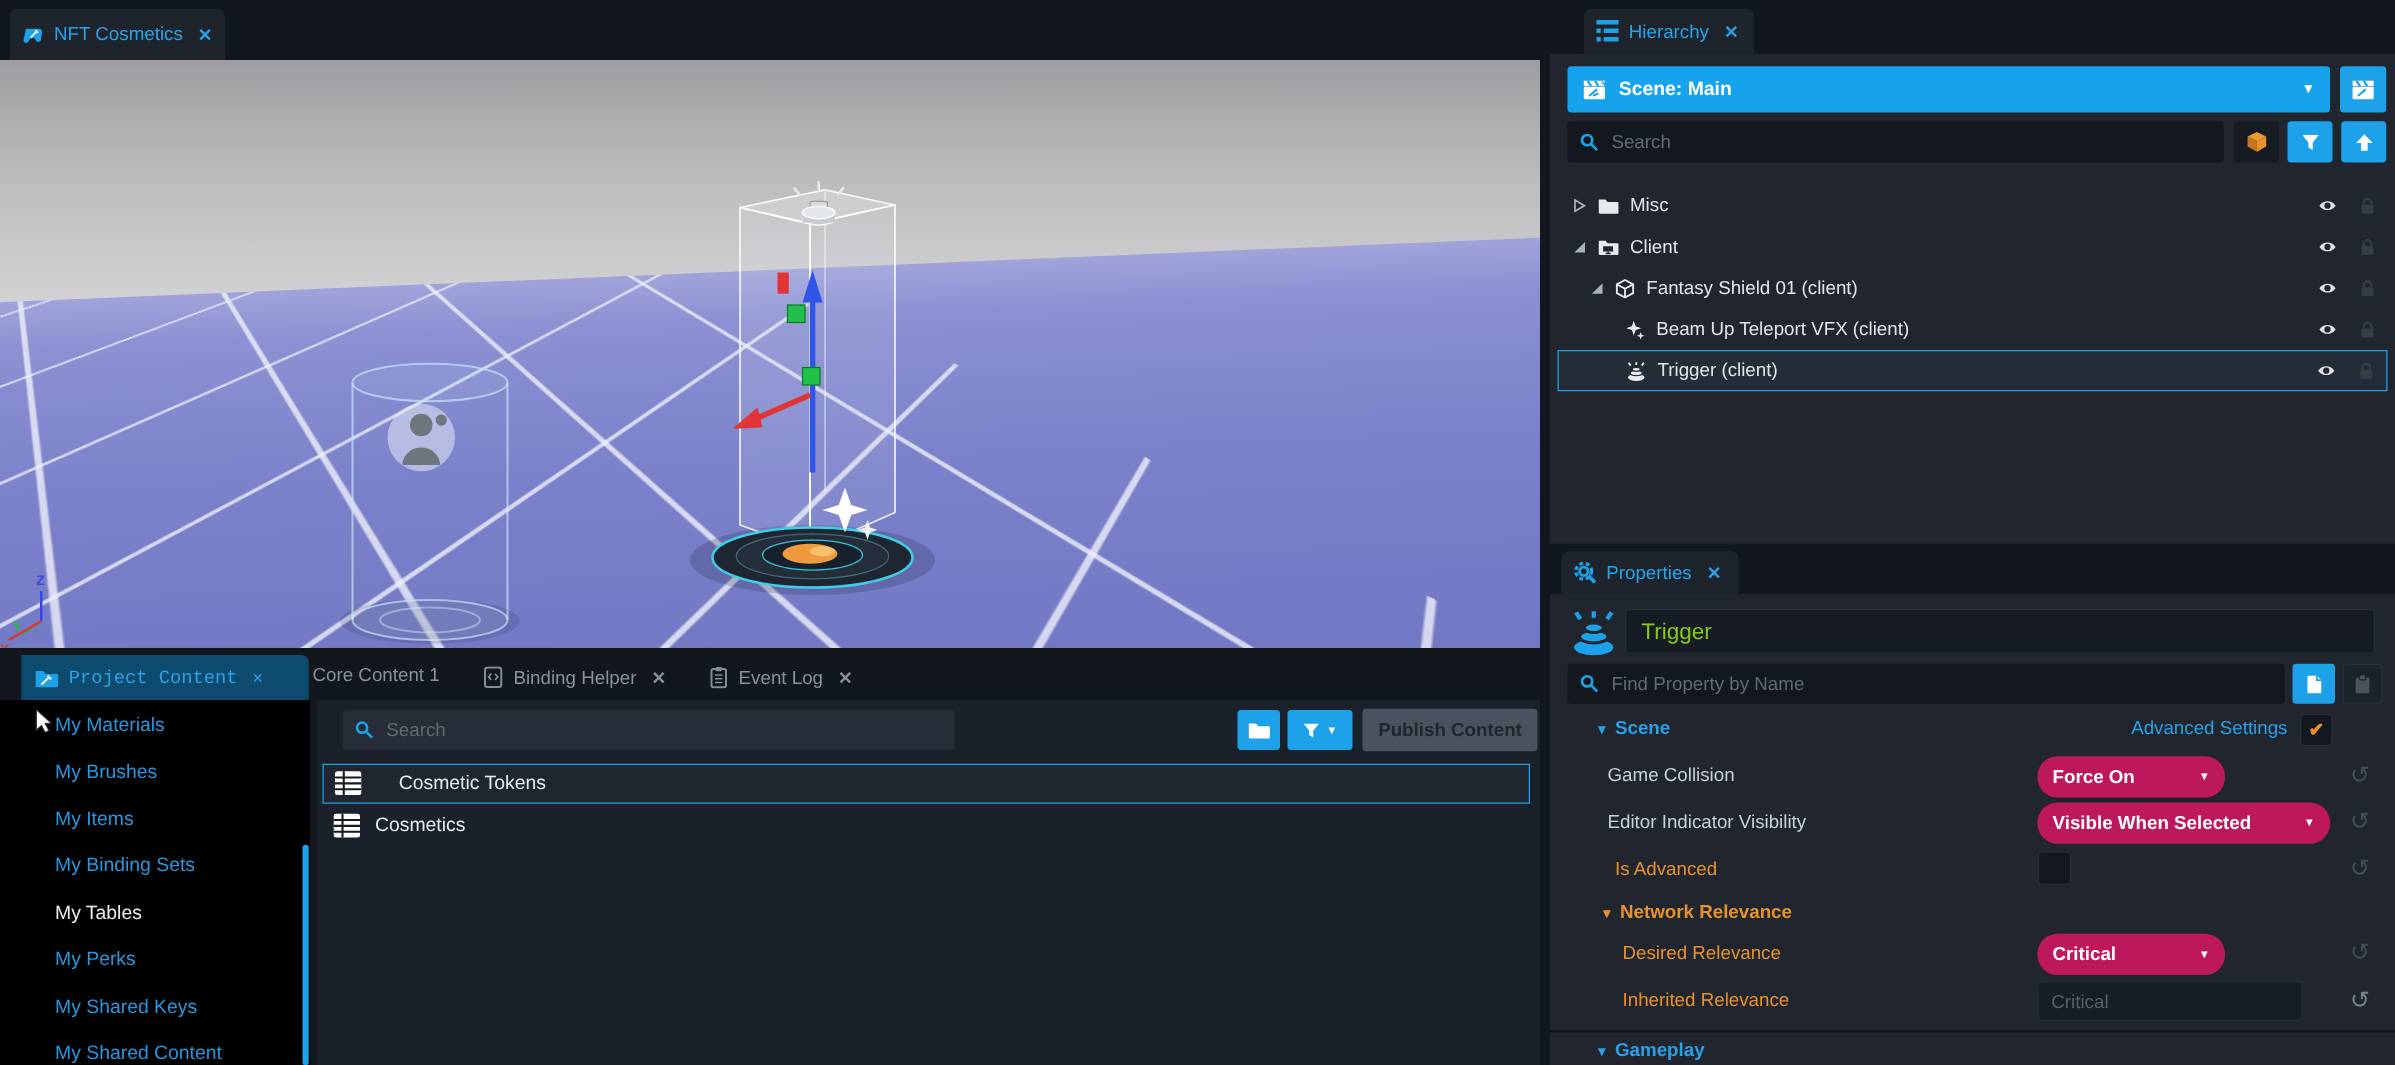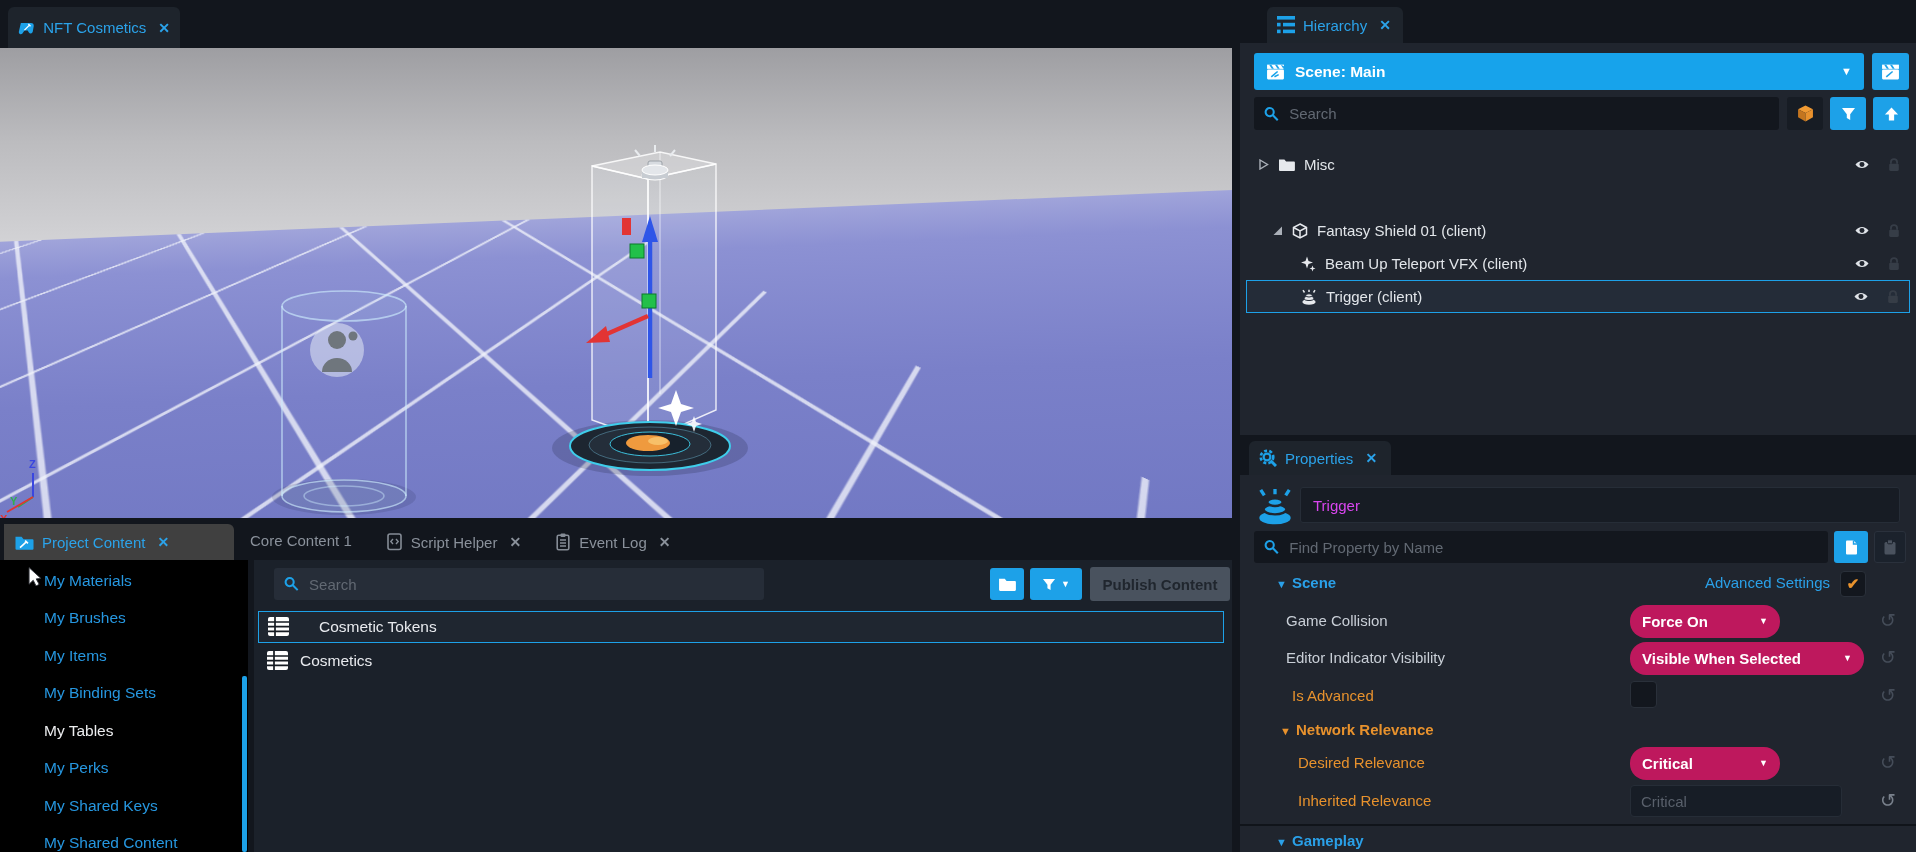--- a/index.html
+++ b/index.html
@@ -209,20 +209,41 @@
             <path d="M1,6 C4,1.6 10,1.6 13,6 C10,10.4 4,10.4 1,6 Z" fill="#dfe3e8"></path>
             <circle cx="7" cy="6" r="2.3" fill="#20252e"></circle>
           </svg>
         <svg width="16" height="15" viewBox="0 0 15 14">
             <path d="M4.6,6.3 V4.8 a2.9,2.9 0 0 1 5.8,0 V6.3" stroke="#363d47" stroke-width="1.7" fill="none"></path>
             <rect x="3" y="6.3" width="9" height="6.7" rx="1.2" fill="#363d47"></rect>
           </svg>
       </div>
     </div>
 
+    <div class="tree-row" style="top:138px;">
+      <svg style="margin-left:12px;" width="11" height="11" viewBox="0 0 11 11">
+        <polygon points="10,1.5 10,10 1.5,10" fill="#aab0b8"></polygon>
+      </svg>
+      <svg style="margin-left:9px;" width="17" height="15" viewBox="0 0 17 15">
+        <path d="M1,2.5 h5.4 l1.7,2.1 H16 a0.9,0.9 0 0 1 0.9,0.9 V13 a1,1 0 0 1 -1,1 H2 a1,1 0 0 1 -1,-1 z" fill="#e6e9ed"></path>
+        <rect x="4.5" y="7" width="8" height="4.2" fill="#20252e"></rect>
+        <path d="M8.5,11.2 v1.4 M6.5,12.8 h4" stroke="#20252e" stroke-width="1.2" fill="none"></path>
+      </svg>
+      <span class="lbl" style="margin-left:9px;">Client</span>
+      <div class="rowicons">
+        <svg width="20" height="13" viewBox="0 0 14 12">
+            <path d="M1,6 C4,1.6 10,1.6 13,6 C10,10.4 4,10.4 1,6 Z" fill="#dfe3e8"></path>
+            <circle cx="7" cy="6" r="2.3" fill="#20252e"></circle>
+          </svg>
+        <svg width="16" height="15" viewBox="0 0 15 14">
+            <path d="M4.6,6.3 V4.8 a2.9,2.9 0 0 1 5.8,0 V6.3" stroke="#363d47" stroke-width="1.7" fill="none"></path>
+            <rect x="3" y="6.3" width="9" height="6.7" rx="1.2" fill="#363d47"></rect>
+          </svg>
+      </div>
+    </div>
 
     <div class="tree-row" style="top:171px;">
       <svg style="margin-left:26px;" width="11" height="11" viewBox="0 0 11 11">
         <polygon points="10,1.5 10,10 1.5,10" fill="#aab0b8"></polygon>
       </svg>
       <svg style="margin-left:9px;" width="16" height="16" viewBox="0 0 16 16">
         <polygon points="8,1 14.5,4.5 14.5,11.5 8,15 1.5,11.5 1.5,4.5" fill="none" stroke="#e6e9ed" stroke-width="1.5"></polygon>
         <path d="M1.5,4.5 L8,8 L14.5,4.5 M8,8 L8,15" stroke="#e6e9ed" stroke-width="1.5" fill="none"></path>
       </svg>
       <span class="lbl" style="margin-left:9px;">Fantasy Shield 01 (client)</span>
@@ -289,21 +310,21 @@
 
   <div class="panel" style="left:1240px;top:475px;width:676px;height:377px;">
 
     <svg class="abs" style="left:16px;top:12px;" width="38" height="38" viewBox="0 0 16 16">
       <path d="M3.5,3.5 L2,1.2 M8,3 L8,0.8 M12.5,3.5 L14,1.2" stroke="#1da1e8" stroke-width="1.4" fill="none"></path>
       <ellipse cx="8" cy="13" rx="6.6" ry="2.7" fill="#1da1e8"></ellipse>
       <ellipse cx="8" cy="9.4" rx="4.8" ry="2.1" fill="#1da1e8" stroke="#20252e" stroke-width="1"></ellipse>
       <ellipse cx="8" cy="6.4" rx="3.2" ry="1.6" fill="#1da1e8" stroke="#20252e" stroke-width="1"></ellipse>
     </svg>
     <div class="field" style="left:60px;top:12px;width:600px;height:36px;background:#171c24;border:1px solid #262d37;">
-      <input type="text" style="font-size: 15px; color: #d946ef;" value="Trigger">
+      <input type="text" style="font-size: 18px; color: #84cc16;" value="Trigger">
     </div>
 
     <div class="field" style="left:14px;top:56px;width:574px;height:32px;">
       <svg width="16" height="16" viewBox="0 0 16 16">
         <circle cx="6" cy="6" r="4.3" stroke="#1da1e8" stroke-width="2.2" fill="none"></circle>
         <line x1="9.4" y1="9.4" x2="14.5" y2="14.5" stroke="#1da1e8" stroke-width="2.2"></line>
       </svg>
       <input type="text" placeholder="Find Property by Name" style="">
     </div>
     <div class="btn btn-blue" style="left:594px;top:56px;width:34px;height:32px;">
@@ -359,21 +380,21 @@
       <span style="color:#59606b;font-size:15px;">Critical</span>
     </div>
     <span class="reset" style="left:640px;top:316px;color:#79818c;">↺</span>
 
     <div class="abs" style="left:0;top:349px;width:676px;height:2px;background:#10141a;"></div>
 
     <span class="abs blue-head" style="left:36px;top:361px;font-size:11px;">▼</span>
     <span class="abs blue-head" style="left:52px;top:357px;">Gameplay</span>
   </div>
 
-  <div class="tab abs" style="left:4px;top:524px;width:230px;height:36px;background:#404040;border-radius:0 6px 0 0;">
+  <div class="tab abs" style="left:17px;top:524px;width:230px;height:36px;background:#0c4a6e;border-radius:0 6px 0 0;font-family:Liberation Mono, monospace;">
     <svg width="20" height="17" viewBox="0 0 17 15">
       <path d="M1,2.5 h5.4 l1.7,2.1 H16 a0.9,0.9 0 0 1 0.9,0.9 V13 a1,1 0 0 1 -1,1 H2 a1,1 0 0 1 -1,-1 z" fill="#1da1e8"></path>
       <path d="M5,12 L11,6.5 M9.5,5.8 l2.5,2.5" stroke="#fff" stroke-width="1.4" fill="none"></path>
     </svg>
     <span class="tab-label">Project Content</span>
     <span class="tab-close">✕</span>
   </div>
 
   <div class="abs" style="left:240px;top:524px;height:36px;display:flex;gap:14px;">
     <div class="tab tab-inactive" style="background:transparent;flex-direction:column;">
@@ -382,21 +403,21 @@
         <circle cx="9" cy="8" r="3.1" stroke="#858c96" stroke-width="1.6" fill="none"></circle>
       </svg>
       <span class="tab-label">Core Content 1</span>
       <span class="tab-close">✕</span>
     </div>
     <div class="tab tab-inactive" style="background:transparent;">
       <svg width="17" height="18" viewBox="0 0 17 18">
         <rect x="2" y="1" width="13" height="15.5" rx="2" stroke="#858c96" stroke-width="1.6" fill="none"></rect>
         <path d="M7,6 L4.8,8.5 L7,11 M10,6 l2.2,2.5 L10,11" stroke="#858c96" stroke-width="1.4" fill="none"></path>
       </svg>
-      <span class="tab-label">Script Helper</span>
+      <span class="tab-label">Binding Helper</span>
       <span class="tab-close">✕</span>
     </div>
     <div class="tab tab-inactive" style="background:transparent;">
       <svg width="16" height="18" viewBox="0 0 16 18">
         <rect x="2.2" y="2.2" width="11.6" height="14.5" rx="1.5" stroke="#858c96" stroke-width="1.6" fill="none"></rect>
         <rect x="5.5" y="0.6" width="5" height="3.4" rx="1" fill="#858c96"></rect>
         <path d="M5,7 h6 M5,10 h6 M5,13 h6" stroke="#858c96" stroke-width="1.3"></path>
       </svg>
       <span class="tab-label">Event Log</span>
       <span class="tab-close">✕</span>

